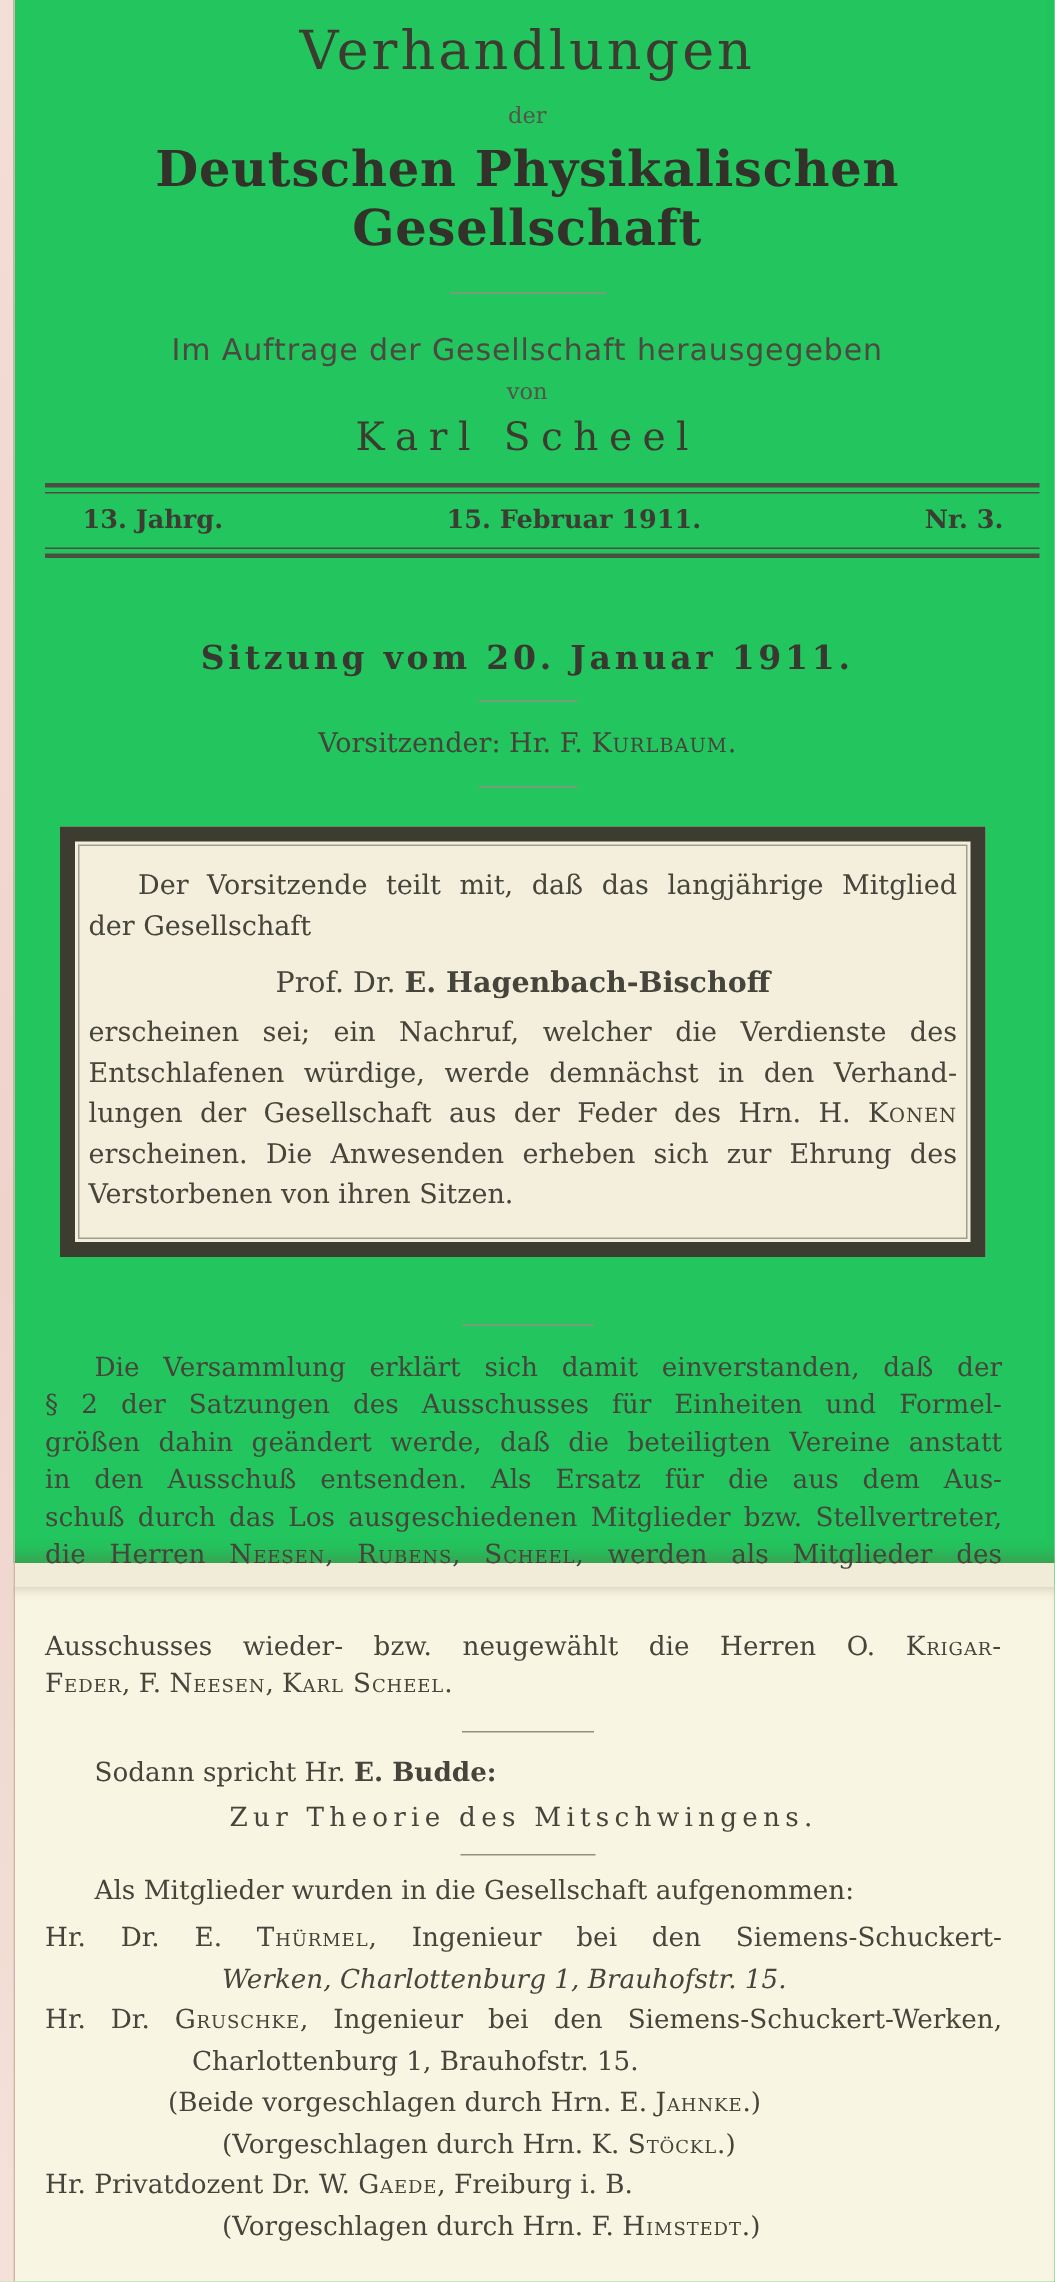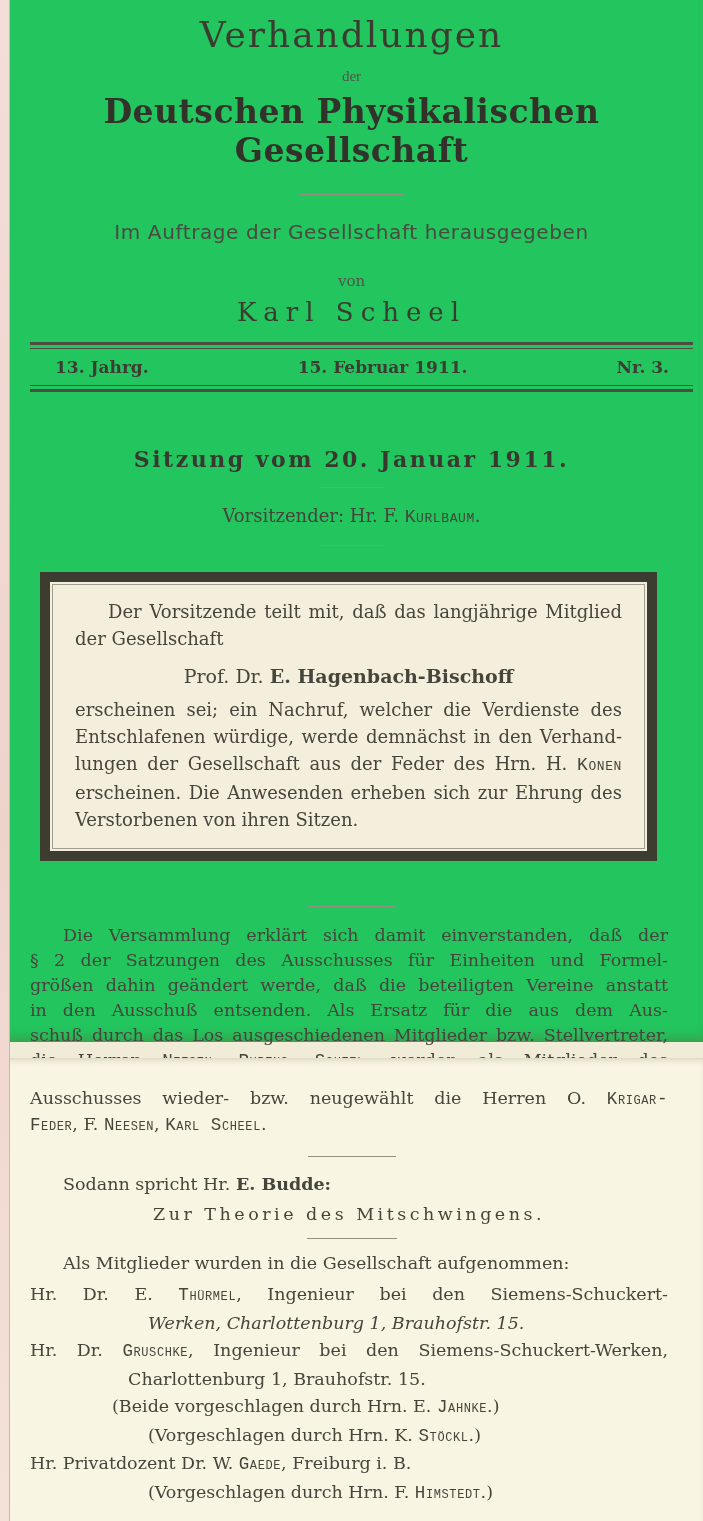--- a/index.html
+++ b/index.html
@@ -17,44 +17,44 @@
   .page-top{
     position:relative;height:1042px;background:#22c55e;
     box-shadow:inset 0 -10px 12px -7px rgba(104,90,55,.45);
   }
   .page-bottom{
     position:relative;height:479px;background:#f8f5e3;
     box-shadow:inset 0 5px 7px -4px rgba(120,105,65,.30);
   }
   
   .title{padding-top:14px;text-align:center;font-size:36px;letter-spacing:2px;color:#3c3b30;}
-  .mh-der{margin-top:13px;text-align:center;font-size:15px;color:#55544a;font-family:Liberation Serif, serif;}
+  .mh-der{margin-top:13px;text-align:center;font-size:15px;color:#55544a;}
   .society{margin-top:7px;text-align:center;font-size:33px;font-weight:bold;letter-spacing:.5px;color:#33322a;}
   .divider{border:0;border-top:1px solid #93907f;margin:0 auto;}
   .d-mast{width:104px;margin-top:24px;}
   .commission{
     margin-top:25px;text-align:center;font-size:20px;letter-spacing:.6px;
     font-family:"DejaVu Sans","Liberation Sans",sans-serif;color:#4b4a40;
   }
-  .von{margin-top:28px;text-align:center;font-size:15px;color:#55544a;}
+  .von{margin-top:7px;text-align:center;font-size:15px;color:#55544a;}
   .editor{margin-top:7px;text-align:center;font-size:26px;letter-spacing:7px;color:#3c3b30;}
   
   .rulebar{margin:15px 10px 0 30px;}
   .rule-top{height:3px;border-top:3px solid #4e4d41;border-bottom:1px solid #4e4d41;}
   .rule-bottom{height:3px;border-top:1px solid #4e4d41;border-bottom:3px solid #4e4d41;}
   .issue-row{display:flex;justify-content:space-between;align-items:baseline;
     font-weight:bold;font-size:17px;color:#3d3c32;padding:8px 24px 8px 25px;}
   
   .session-h{margin-top:54px;text-align:center;font-size:22px;font-weight:bold;letter-spacing:2.5px;color:#393830;}
   .d-small{width:66px;margin-top:15px;}
   .chair{margin-top:17px;text-align:center;font-size:18px;}
   .d-chair{width:66px;margin-top:18px;}
   
   .obit-box{margin:26px 46px 0 40px;border:10px solid #3d3c31;background:#f3efdc;}
-  .obit-inner{border:1px solid rgba(61,60,49,.45);margin:2px;padding:13px 22px 15px;
+  .obit-inner{border:1px solid rgba(61,60,49,.45);margin:2px;padding:13px 6px 15px;
     font-size:18px;line-height:27px;color:#46453b;}
   .obit-inner .tl.name{font-size:19px;margin:11px 0 6px;}
   .d-afterbox{width:88px;margin-top:45px;}
   
   .bodytext{margin:16px 35px 0 30px;font-size:17.5px;line-height:25px;color:#46453b;}
   .cont{padding-top:28px;}
   .lecture{margin-top:12px;line-height:30px;}
   .members-intro{margin-top:12px;}
   .members{margin-top:5px;line-height:27.5px;}
   .d-b1{width:88px;margin-top:18px;}
@@ -62,21 +62,21 @@
   
   .tl{min-height:1em;}
   .tl.j{text-align:justify;text-align-last:justify;}
   .tl.ind{text-indent:33px;}
   .tl.c{text-align:center;}
   .tl.sp{letter-spacing:3.5px;}
   .tl.cA{padding-left:118px;font-style:italic;}
   .tl.cB{padding-left:98px;}
   .tl.cC{padding-left:82px;}
   .tl.cD{padding-left:118px;}
-  .sc{font-variant:small-caps;letter-spacing:.6px;font-family:Liberation Mono, monospace;}
+  .sc{font-variant:small-caps;letter-spacing:.6px;}
   .b{font-weight:bold;}
 </style>
 </head>
 <body>
 
 <div class="page">
   <div class="edge-strip"></div>
 
   <div class="page-top">
     <div class="masthead">

